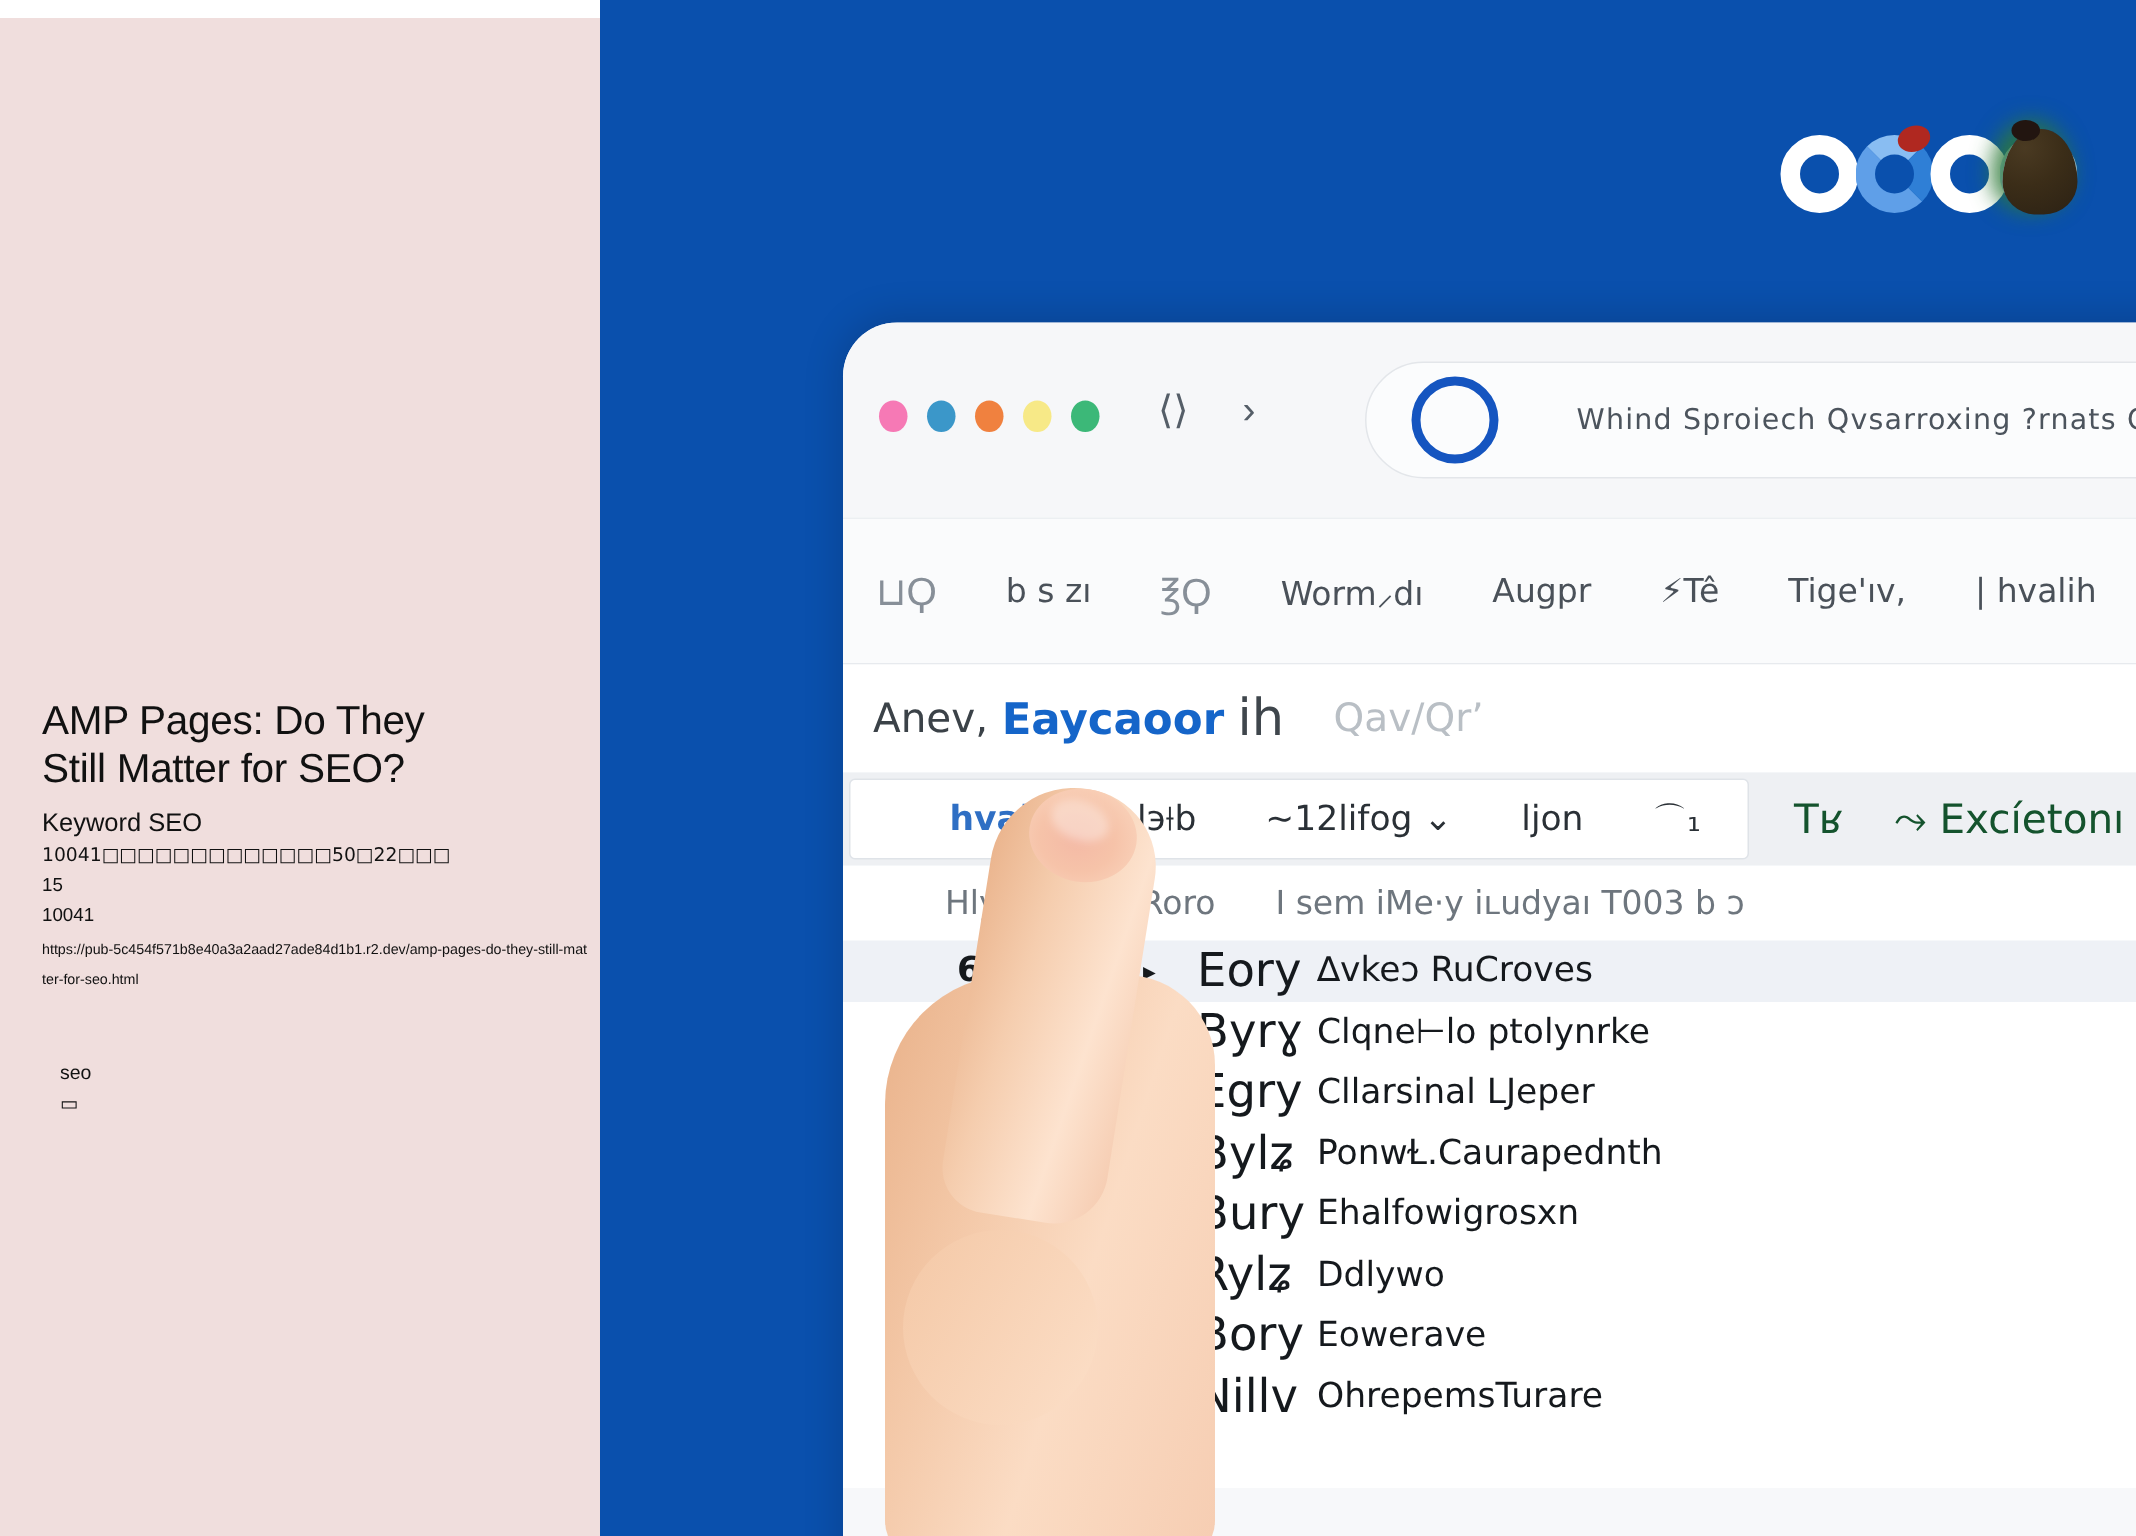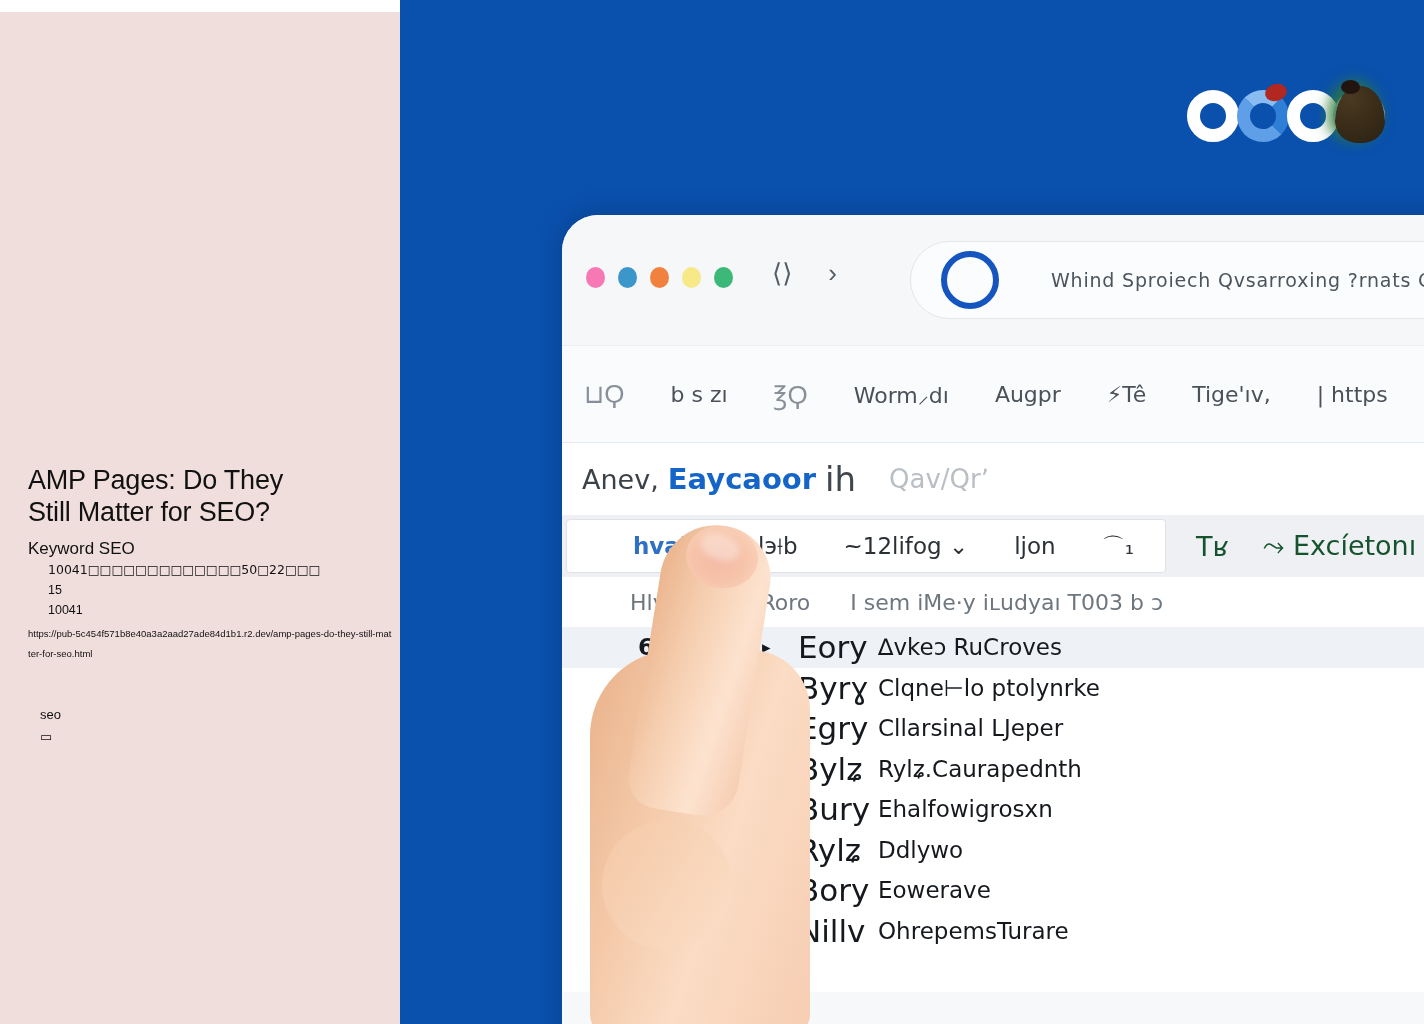--- a/index.html
+++ b/index.html
@@ -19,21 +19,21 @@
   #article-block{
     position:absolute; left:28px; top:452px; width:372px;
   }
   #page-title{
     font-size:27px; line-height:32px; font-weight:400;
     color:#111; letter-spacing:-0.2px; white-space:pre-line;
   }
   #keyword-label{
     margin-top:10px; font-size:17px; line-height:22px; color:#111;
   }
-  .meta-line{ font-size:12.5px; line-height:20px; color:#111;margin-left:20px; }
+  .meta-line{ font-size:12.5px; line-height:20px; color:#111; }
   .tofu{ font-family:"DejaVu Sans", sans-serif; }
   #article-url{
     margin-top:4px; font-size:9.5px; line-height:20px; color:#111;
     word-break:break-all; width:365px;
   }
   #tag-block{ position:absolute; left:40px; top:694px; }
   #tag-seo{ font-size:13px; color:#111; line-height:18px; }
   #tag-glyph{
     margin-top:7px; font-size:13px; color:#111;
     font-family:"DejaVu Sans", sans-serif; line-height:12px;
@@ -269,21 +269,21 @@
     </div>
 
     <div id="toolbar-strip">
         <span class="tool-icon">⊔Ϙ</span>
         <span class="tool-item">b s zı</span>
         <span class="tool-icon">℥Ϙ</span>
         <span class="tool-item">Worm⸝dı</span>
         <span class="tool-item">Augpr</span>
         <span class="tool-item">⚡Tê</span>
         <span class="tool-item">Tige'ıv,</span>
-        <span class="tool-item">| https</span>
+        <span class="tool-item">| hvalih</span>
       </div>
 
     <div id="headline-row">
       <span class="hl-dark">Anev,</span>
       <span class="hl-accent">Eaycaoor</span>
       <span class="hl-mid">ih</span>
       <span class="hl-muted">Qav/Qrʼ</span>
     </div>
 
     <div id="filter-bar">
@@ -323,21 +323,21 @@
           <div class="row">
             <span class="c-vol">8I 00К</span>
             <span class="c-arrow">▸</span>
             <span class="c-kd">Egry</span>
             <span class="c-term">Cllarsinal LJeper</span>
           </div>
           <div class="row">
             <span class="c-vol">80 00К</span>
             <span class="c-arrow">▸</span>
             <span class="c-kd">Bylʑ</span>
-            <span class="c-term">Rylʑ.Caurapednth</span>
+            <span class="c-term">PonwⱢ.Caurapednth</span>
           </div>
           <div class="row">
             <span class="c-vol">ᴈ2 00К</span>
             <span class="c-arrow">▸</span>
             <span class="c-kd">Bury</span>
             <span class="c-term">Ehalfowigrosxn</span>
           </div>
           <div class="row">
             <span class="c-vol">17 00Ϥ</span>
             <span class="c-arrow">▸</span>

